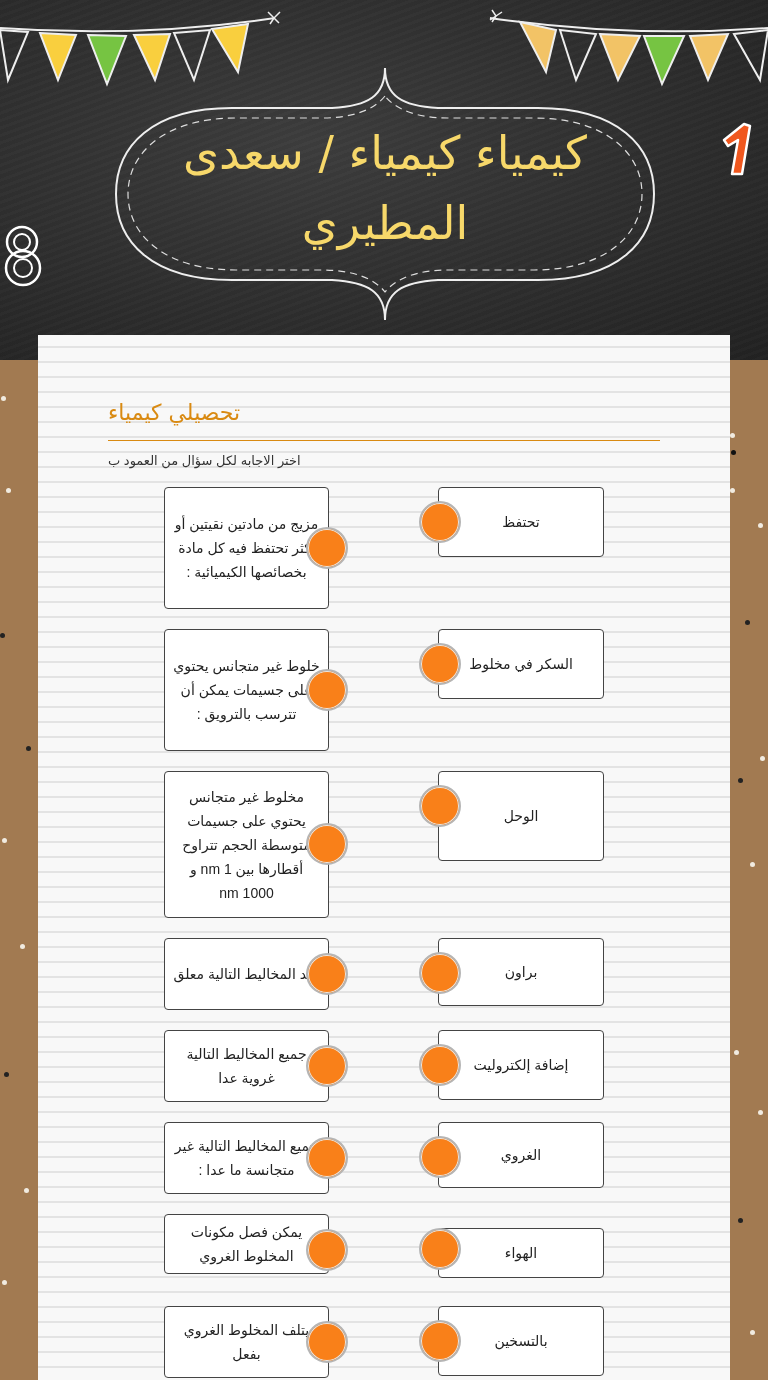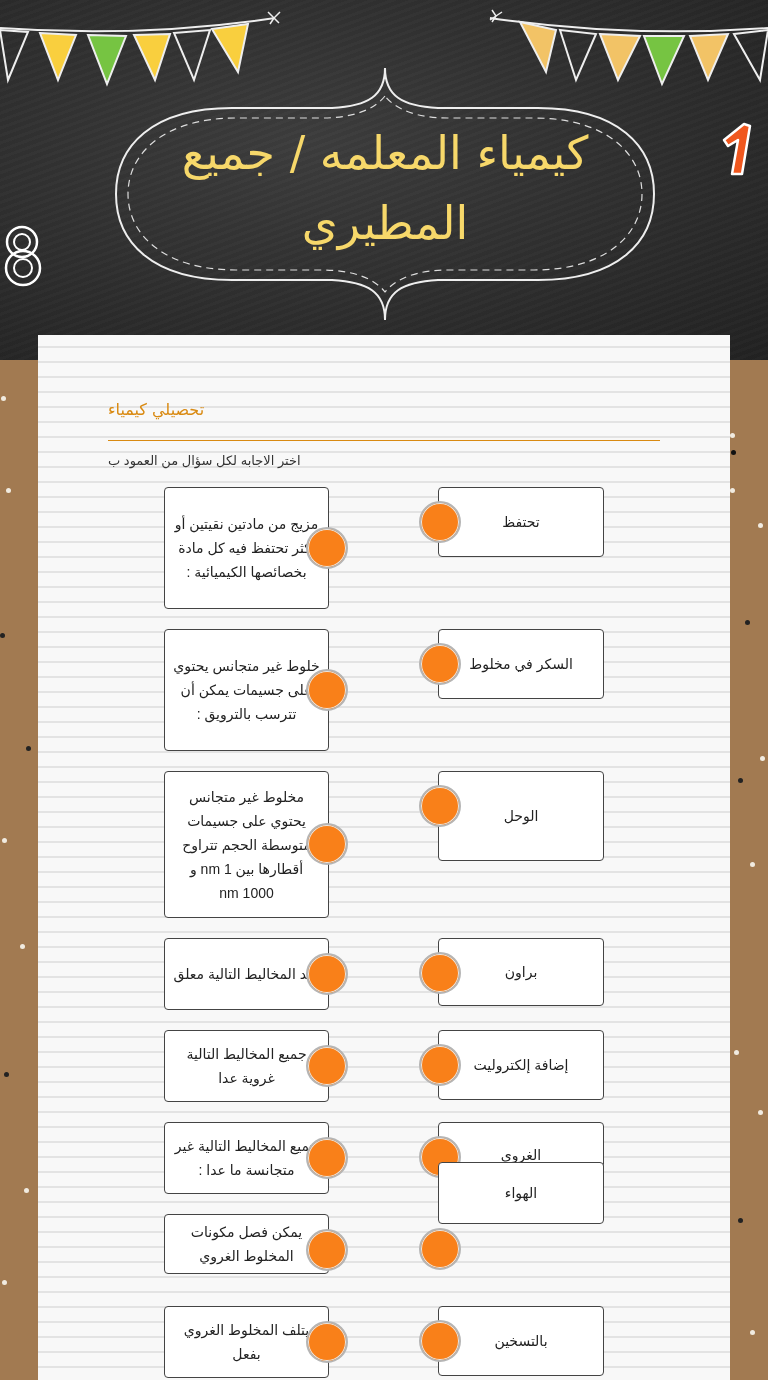--- a/index.html
+++ b/index.html
@@ -7,21 +7,21 @@
   .board{position:absolute;left:0;top:0;width:768px;height:360px;background:radial-gradient(ellipse at 40% 40%,#3d3d3d 0%,#2e2e2e 55%,#222 100%);}
   .board:after{content:"";position:absolute;inset:0;background:repeating-linear-gradient(160deg,rgba(255,255,255,0.015) 0 3px,rgba(0,0,0,0.02) 3px 7px);}
   .cork{position:absolute;left:0;top:360px;width:768px;height:1020px;background:#a27a51;}
   .dot{position:absolute;width:5px;height:5px;border-radius:50%;}
   .bunting{position:absolute;top:0;left:0;}
   .title-frame{position:absolute;left:112px;top:66px;width:546px;height:256px;}
   .title{position:absolute;left:140px;top:118px;width:490px;text-align:center;color:#f7d86a;font-size:46px;line-height:70px;direction:rtl;font-family:"DejaVu Sans",sans-serif;}
   .num1{position:absolute;left:718px;top:118px;}
   .num8{position:absolute;left:2px;top:222px;}
   .paper{position:absolute;left:38px;top:335px;width:692px;height:1045px;background-color:#f8f8f8;background-image:repeating-linear-gradient(to bottom,transparent 0 13px,#e3e3e3 13px 15px);background-position:0 -2px;}
-  .heading{position:absolute;left:108px;top:400px;font-size:16px;color:#d98a12;direction:rtl;font-family:"DejaVu Sans",sans-serif;}
+  .heading{position:absolute;left:108px;top:400px;font-size:22px;color:#d98a12;direction:rtl;font-family:"DejaVu Sans",sans-serif;}
   .rule{position:absolute;left:108px;top:440px;width:552px;height:1px;background:#d98a12;}
   .instr{position:absolute;left:108px;top:453px;font-size:13px;color:#333;direction:rtl;text-align:right;}
   .card{position:absolute;background:#fff;border:1px solid #444;border-radius:4px;box-sizing:border-box;display:flex;align-items:center;justify-content:center;text-align:center;font-size:14px;line-height:24px;color:#222;direction:rtl;padding:0 8px;}
   .qcard{left:164px;width:165px;}
   .acard{left:438px;width:166px;}
   .knob{position:absolute;width:42px;height:42px;border-radius:50%;background:#f98019;border:2px solid #b5b5b5;box-sizing:border-box;box-shadow:0 0 0 1px #e9e9e9 inset;}
   .qknob{left:306px;}
   .aknob{left:419px;}
 </style>
 </head>
@@ -74,21 +74,21 @@
   <polygon points="164,36 204,36 182,84" fill="#76c442" stroke="#eee" stroke-width="2"></polygon>
   <polygon points="210,36 248,34 228,80" fill="#f2c366" stroke="#eee" stroke-width="2"></polygon>
   <polygon points="254,34 288,30 280,80" fill="none" stroke="#eee" stroke-width="2"></polygon>
 </svg>
 
 <svg class="title-frame" width="546" height="256" viewBox="0 0 546 256">
   <path d="M273 2 C273 30 256 40 220 42 L120 42 C40 42 4 80 4 128 C4 176 40 214 120 214 L220 214 C256 216 273 226 273 254 C273 226 290 216 326 214 L426 214 C506 214 542 176 542 128 C542 80 506 42 426 42 L326 42 C290 40 273 30 273 2 Z" fill="none" stroke="#eee" stroke-width="2"></path>
   <path d="M273 30 C262 44 240 52 210 52 L124 52 C54 52 16 86 16 128 C16 170 54 204 124 204 L210 204 C240 204 262 212 273 226 C284 212 306 204 336 204 L422 204 C492 204 530 170 530 128 C530 86 492 52 422 52 L336 52 C306 52 284 44 273 30 Z" fill="none" stroke="#ddd" stroke-width="1.2" stroke-dasharray="7 5"></path>
 </svg>
 
-<div class="title">كيمياء المعلمه / جميع المطيري</div>
+<div class="title">كيمياء كيمياء / سعدى المطيري</div>
 
 <svg class="num1" width="40" height="62" viewBox="0 0 40 62">
   <path d="M6 22 L26 6 L32 8 L24 56 L14 56 L20 22 L10 28 Z" fill="#f0571e" stroke="#fff" stroke-width="2.5" stroke-linejoin="round"></path>
 </svg>
 <svg class="num8" width="42" height="68" viewBox="0 0 42 68">
   <circle cx="20" cy="20" r="15" fill="none" stroke="#fff" stroke-width="2.5"></circle>
   <circle cx="20" cy="20" r="8" fill="none" stroke="#fff" stroke-width="2"></circle>
   <circle cx="21" cy="46" r="17" fill="none" stroke="#fff" stroke-width="2.5"></circle>
   <circle cx="21" cy="46" r="9" fill="none" stroke="#fff" stroke-width="2"></circle>
 </svg>
@@ -150,21 +150,21 @@
 <div class="knob qknob" style="top:1137px"></div>
 <div class="card acard" style="top:1122px;height:66px">
     <span>الغروي</span>
   </div>
 <div class="knob aknob" style="top:1136px"></div>
 
 <div class="card qcard" style="top:1214px;height:60px">
     <span>يمكن فصل مكونات المخلوط الغروي</span>
   </div>
 <div class="knob qknob" style="top:1229px"></div>
-<div class="card acard" style="top:1162px;height:62px">
+<div class="card acard" style="top:1228px;height:50px">
     <span>الهواء</span>
   </div>
 <div class="knob aknob" style="top:1228px"></div>
 
 <div class="card qcard" style="top:1306px;height:72px">
     <span>يتلف المخلوط الغروي بفعل</span>
   </div>
 <div class="knob qknob" style="top:1321px"></div>
 <div class="card acard" style="top:1306px;height:70px">
     <span>بالتسخين</span>

